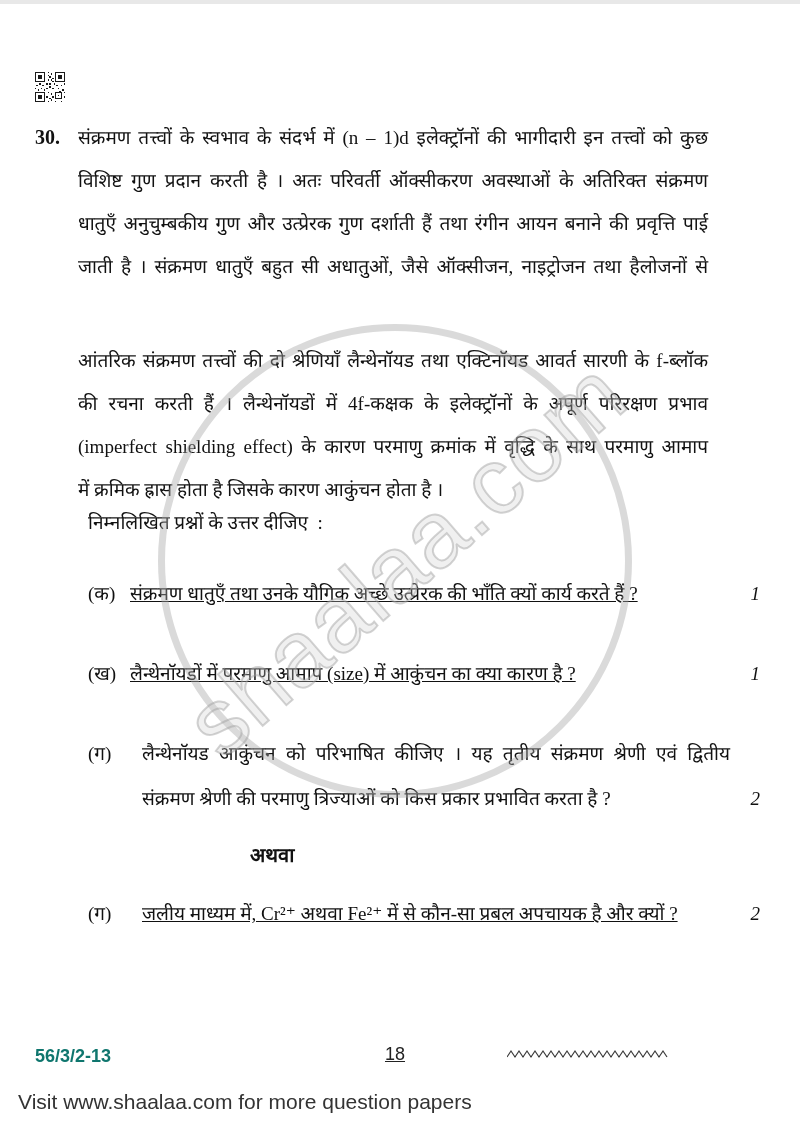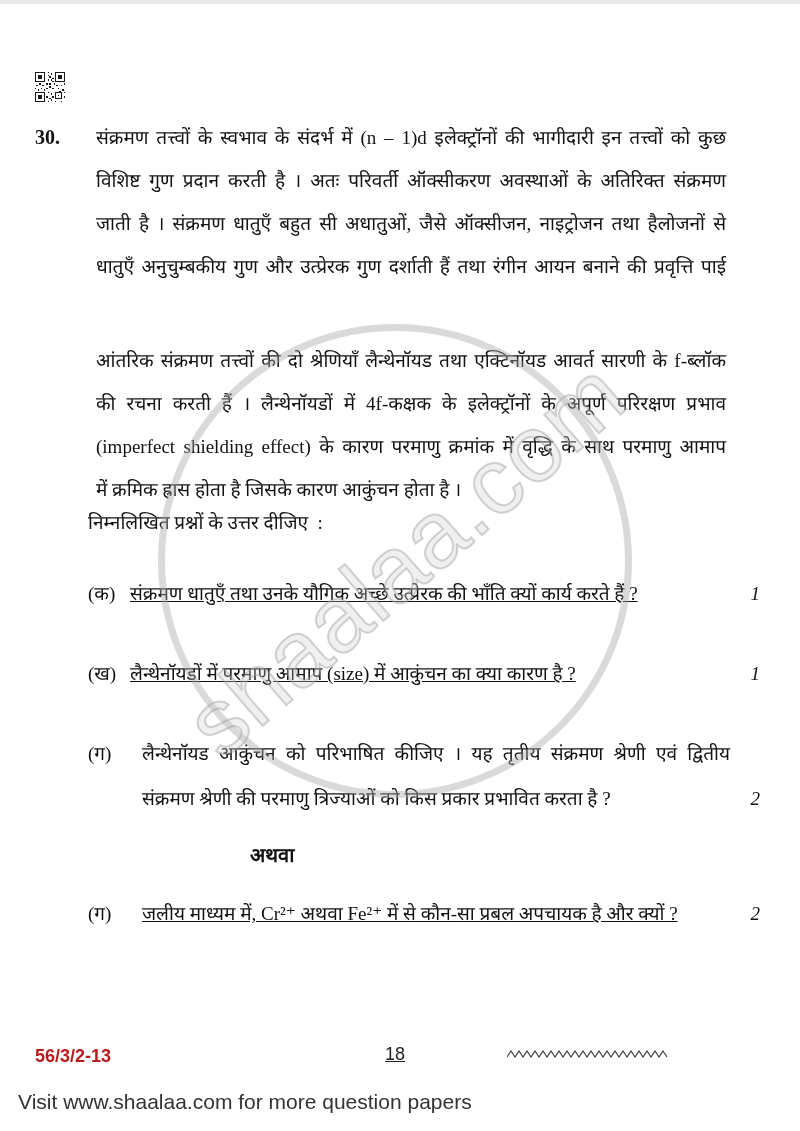--- a/index.html
+++ b/index.html
@@ -16,21 +16,21 @@
   .abs { position: absolute; }
 
   
   .qr { left: 35px; top: 67px; width: 30px; height: 32px; }
 
   
   .qnum {
     left: 35px; top: 112px;
     font-weight: bold; font-size: 20px; line-height: 43px;
   }
-  .para { left: 96px; width: 630px; font-size: 19px; line-height: 43px; }
+  .para { left: 78px; width: 630px; font-size: 19px; line-height: 43px; }
   .p1 { top: 112px; }
   .p2 { top: 335px; }
   .jline { text-align: justify; text-align-last: justify; white-space: nowrap; }
   .jline.last { text-align-last: left; }
 
   .intro { left: 88px; top: 497px; font-size: 19px; line-height: 43px; white-space: pre-wrap; }
 
   
   .subq {
     left: 88px; width: 672px;
@@ -53,21 +53,21 @@
   .sq3 .part-label { position: absolute; left: 0; top: 0; }
   .sq3 .part-col { position: absolute; left: 54px; top: 0; width: 588px; }
   .sq3 .marks { position: absolute; right: 0; top: 45px; margin: 0; }
 
   .or-sep { left: 250px; top: 830px; font-weight: bold; font-size: 20px; line-height: 43px; }
 
   
   .footer-code {
     left: 35px; top: 1042px;
     font-family: "Liberation Sans", "DejaVu Sans", sans-serif;
-    font-weight: 600; font-size: 18px; color: #b91c1c;
+    font-weight: 600; font-size: 18px; color: #0f766e;
   }
   .footer-page {
     left: 0; top: 1040px; width: 790px; text-align: center;
     font-family: "Liberation Sans", "DejaVu Sans", sans-serif;
     font-size: 18px; color: #222; text-decoration: underline;
   }
   .zigzag { left: 507px; top: 1045px; }
 
   .promo {
     left: 18px; top: 1086px;
@@ -155,22 +155,22 @@
     </g>
     <rect x="15" y="15" width="3" height="3" fill="#ffffff"></rect>
     <rect x="16" y="16" width="1" height="1" fill="#1a1a1a"></rect>
   </svg>
 
   <div class="abs qnum">30.</div>
 
   <div class="abs para p1">
     <div class="jline">संक्रमण तत्त्वों के स्वभाव के संदर्भ में (n – 1)d इलेक्ट्रॉनों की भागीदारी इन तत्त्वों को कुछ</div>
     <div class="jline">विशिष्ट गुण प्रदान करती है । अतः परिवर्ती ऑक्सीकरण अवस्थाओं के अतिरिक्त संक्रमण</div>
+    <div class="jline">धातुएँ अनुचुम्बकीय गुण और उत्प्रेरक गुण दर्शाती हैं तथा रंगीन आयन बनाने की प्रवृत्ति पाई</div>
     <div class="jline">जाती है । संक्रमण धातुएँ बहुत सी अधातुओं, जैसे ऑक्सीजन, नाइट्रोजन तथा हैलोजनों से</div>
-    <div class="jline">धातुएँ अनुचुम्बकीय गुण और उत्प्रेरक गुण दर्शाती हैं तथा रंगीन आयन बनाने की प्रवृत्ति पाई</div>
   </div>
 
   <div class="abs para p2">
     <div class="jline">आंतरिक संक्रमण तत्त्वों की दो श्रेणियाँ लैन्थेनॉयड तथा एक्टिनॉयड आवर्त सारणी के f-ब्लॉक</div>
     <div class="jline">की रचना करती हैं । लैन्थेनॉयडों में 4f-कक्षक के इलेक्ट्रॉनों के अपूर्ण परिरक्षण प्रभाव</div>
     <div class="jline">(imperfect shielding effect) के कारण परमाणु क्रमांक में वृद्धि के साथ परमाणु आमाप</div>
     <div class="jline last">में क्रमिक ह्रास होता है जिसके कारण आकुंचन होता है ।</div>
   </div>
 
   <div class="abs intro">निम्नलिखित प्रश्नों के उत्तर दीजिए  :</div>

